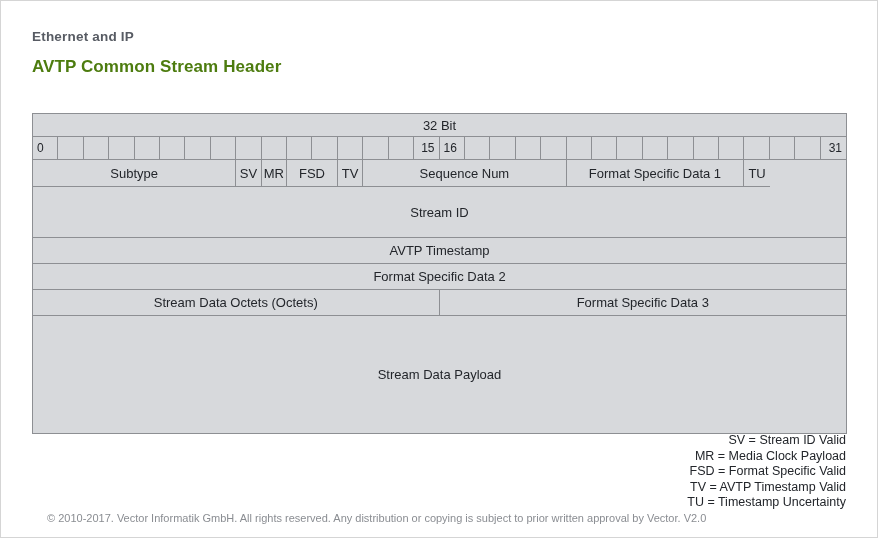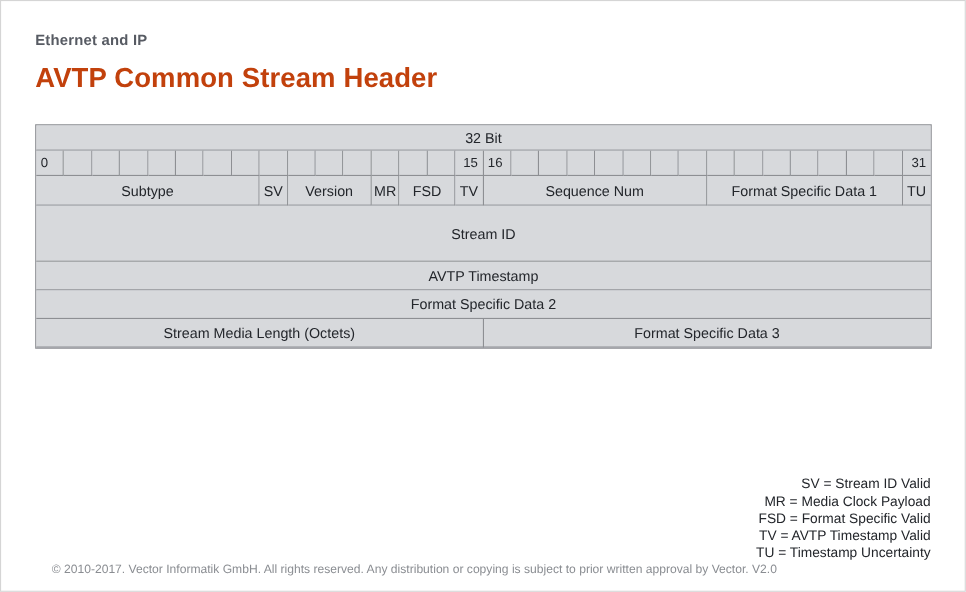--- a/index.html
+++ b/index.html
@@ -30,23 +30,23 @@
     top: 28px;
     font-size: 13.5px;
     font-weight: bold;
     color: #575b63;
     letter-spacing: 0.2px;
   }
   .title {
     position: absolute;
     left: 31px;
     top: 56px;
-    font-size: 25px;
+    font-size: 17px;
     font-weight: bold;
-    color: #c2410c;
+    color: #4d7c0f;
     letter-spacing: 0.1px;
   }
 
   
   .diagram {
     position: absolute;
     left: 31px;
     top: 112px;
     width: 815px;
     border: 1px solid #8d8f93;
@@ -150,21 +150,20 @@
       <div class="cell" style="width:3.125%;"></div>
       <div class="cell" style="width:3.125%;"></div>
       <div class="cell" style="width:3.125%;"></div>
       <div class="cell" style="width:3.125%;"></div>
       <div class="cell numR last" style="width:3.125%;">31</div>
     </div>
 
     <div class="row row-fields">
       <div class="cell" style="width:25%;">Subtype</div>
       <div class="cell" style="width:3.125%;">SV</div>
-      <div class="cell" style="width:9.375%;">Version</div>
       <div class="cell" style="width:3.125%;">MR</div>
       <div class="cell" style="width:6.25%;">FSD</div>
       <div class="cell" style="width:3.125%;">TV</div>
       <div class="cell" style="width:25%;">Sequence Num</div>
       <div class="cell" style="width:21.875%;">Format Specific Data 1</div>
       <div class="cell last" style="width:3.125%;">TU</div>
     </div>
 
     <div class="row row-streamid">
       <div class="cell last" style="width:100%;">Stream ID</div>
@@ -172,24 +171,27 @@
 
     <div class="row row-ts">
       <div class="cell last" style="width:100%;">AVTP Timestamp</div>
     </div>
 
     <div class="row row-fsd2">
       <div class="cell last" style="width:100%;">Format Specific Data 2</div>
     </div>
 
     <div class="row row-sdl">
-      <div class="cell" style="width:50%;">Stream Media Length (Octets)</div>
+      <div class="cell" style="width:50%;">Stream Data Octets (Octets)</div>
       <div class="cell last" style="width:50%;">Format Specific Data 3</div>
     </div>
 
+    <div class="row row-payload lastrow">
+      <div class="cell last" style="width:100%;">Stream Data Payload</div>
+    </div>
 
   </div>
 
   <div class="legend">
     <div>SV = Stream ID Valid</div>
     <div>MR = Media Clock Payload</div>
     <div>FSD = Format Specific Valid</div>
     <div>TV = AVTP Timestamp Valid</div>
     <div>TU = Timestamp Uncertainty</div>
   </div>

